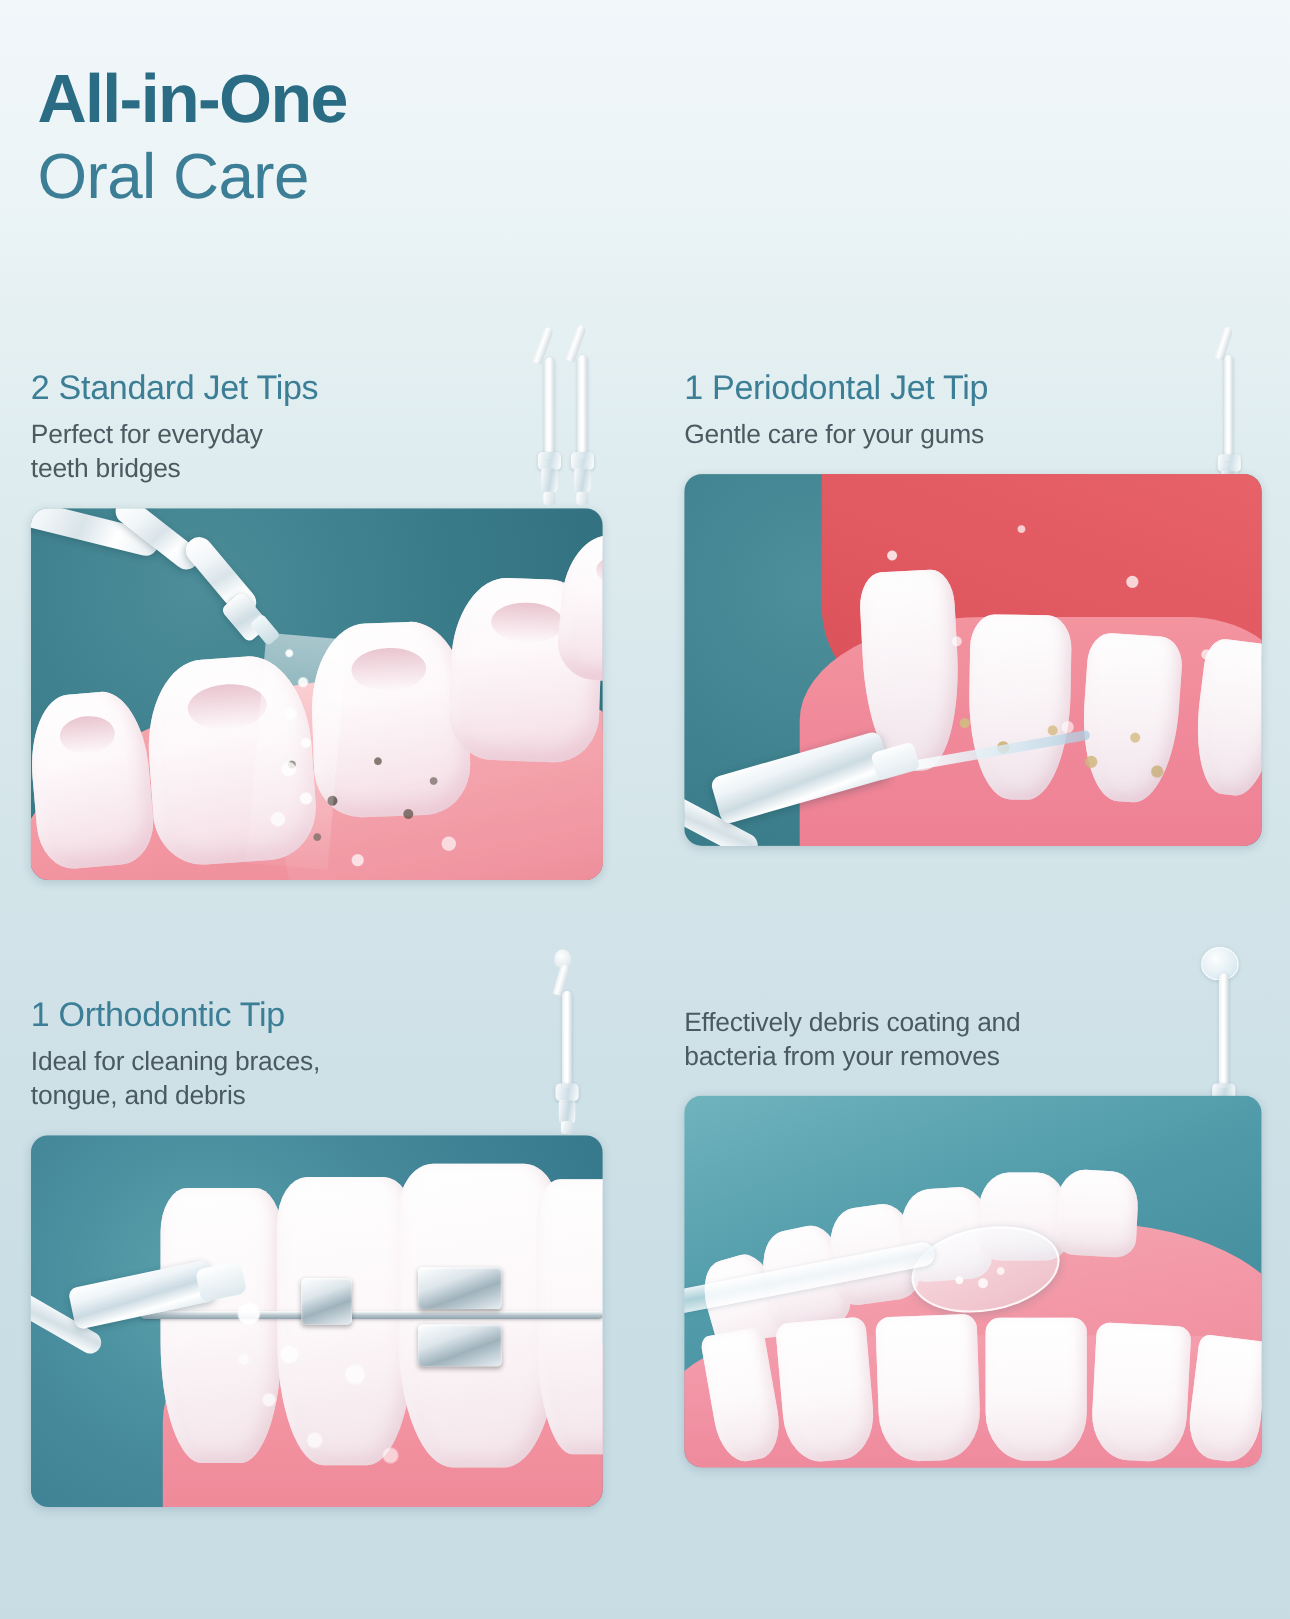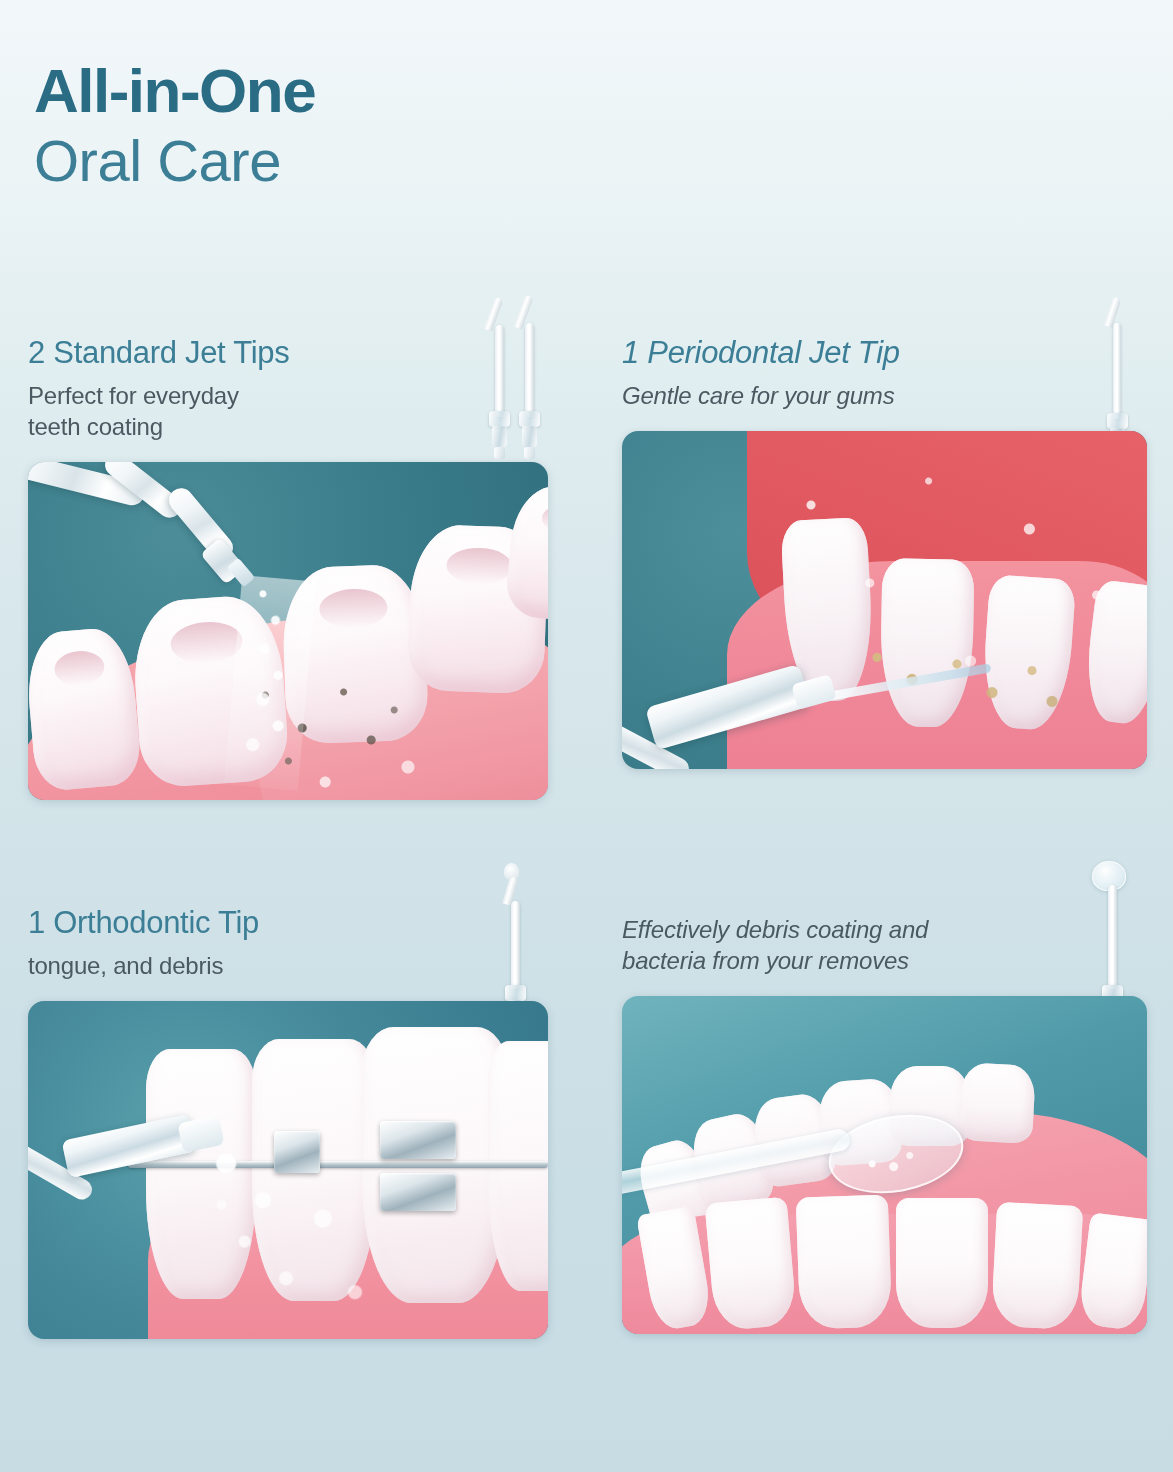--- a/index.html
+++ b/index.html
@@ -19,21 +19,21 @@
   .hero h2 {
     font-size:58px; font-weight:300; color:#3b7e96;
     letter-spacing:-0.5px; line-height:1.12; margin-top:6px;
   }
 
   
   .grid { position:absolute; left:0; top:335px; width:1173px; }
   .row { position:relative; height:570px;padding-left:48px; }
   .cell { position:absolute; width:547px; }
   .cell.left  { left:28px; }
-  .cell.right { left:622px;font-style:italic; }
+  .cell.right { left:622px; }
 
   .f-title {
     font-size:31px; font-weight:400; color:#3b7e96;
     letter-spacing:-0.3px; white-space:nowrap;
   }
   .f-sub {
     font-size:24px; font-weight:400; color:#4b5a61;
     line-height:1.3; margin-top:9px; letter-spacing:-0.2px;
   }
 
@@ -347,21 +347,21 @@
 </div>
 
 <div class="grid">
 
   <div class="row">
 
     <div class="cell left">
       <div class="f-title">2 Standard Jet Tips</div>
       <div class="f-sub">
         <div>Perfect for everyday</div>
-        <div>teeth coating</div>
+        <div>teeth bridges</div>
       </div>
 
       <div class="tipart" style="left:430px; top:-40px; width:110px; height:175px;">
         <div class="tip-curve" style="left:31px; top:2px; transform:rotate(20deg);"></div>
         <div class="tip-nozzle" style="left:37px; top:30px; height:92px;"></div>
         <div class="tip-collar" style="left:31px; top:116px;"></div>
         <div class="tip-base" style="left:34px; top:131px;"></div>
         <div class="tip-foot" style="left:36px; top:152px;"></div>
 
         <div class="tip-curve" style="left:61px; top:0px; transform:rotate(20deg);"></div>
@@ -420,20 +420,21 @@
         <div class="wand-neck"></div>
       </div>
     </div>
   </div>
 
   <div class="row">
 
     <div class="cell left">
       <div class="f-title">1 Orthodontic Tip</div>
       <div class="f-sub">
+        <div>Ideal for cleaning braces,</div>
         <div>tongue, and debris</div>
       </div>
 
       <div class="tipart" style="left:440px; top:-42px; width:90px; height:175px;">
         <div class="tip-brush" style="left:36px; top:0px;"></div>
         <div class="tip-curve" style="left:38px; top:14px; height:28px; transform:rotate(16deg);"></div>
         <div class="tip-nozzle" style="left:43px; top:38px; height:88px;"></div>
         <div class="tip-collar" style="left:37px; top:122px;"></div>
         <div class="tip-base" style="left:40px; top:137px;"></div>
         <div class="tip-foot" style="left:42px; top:156px;"></div>

